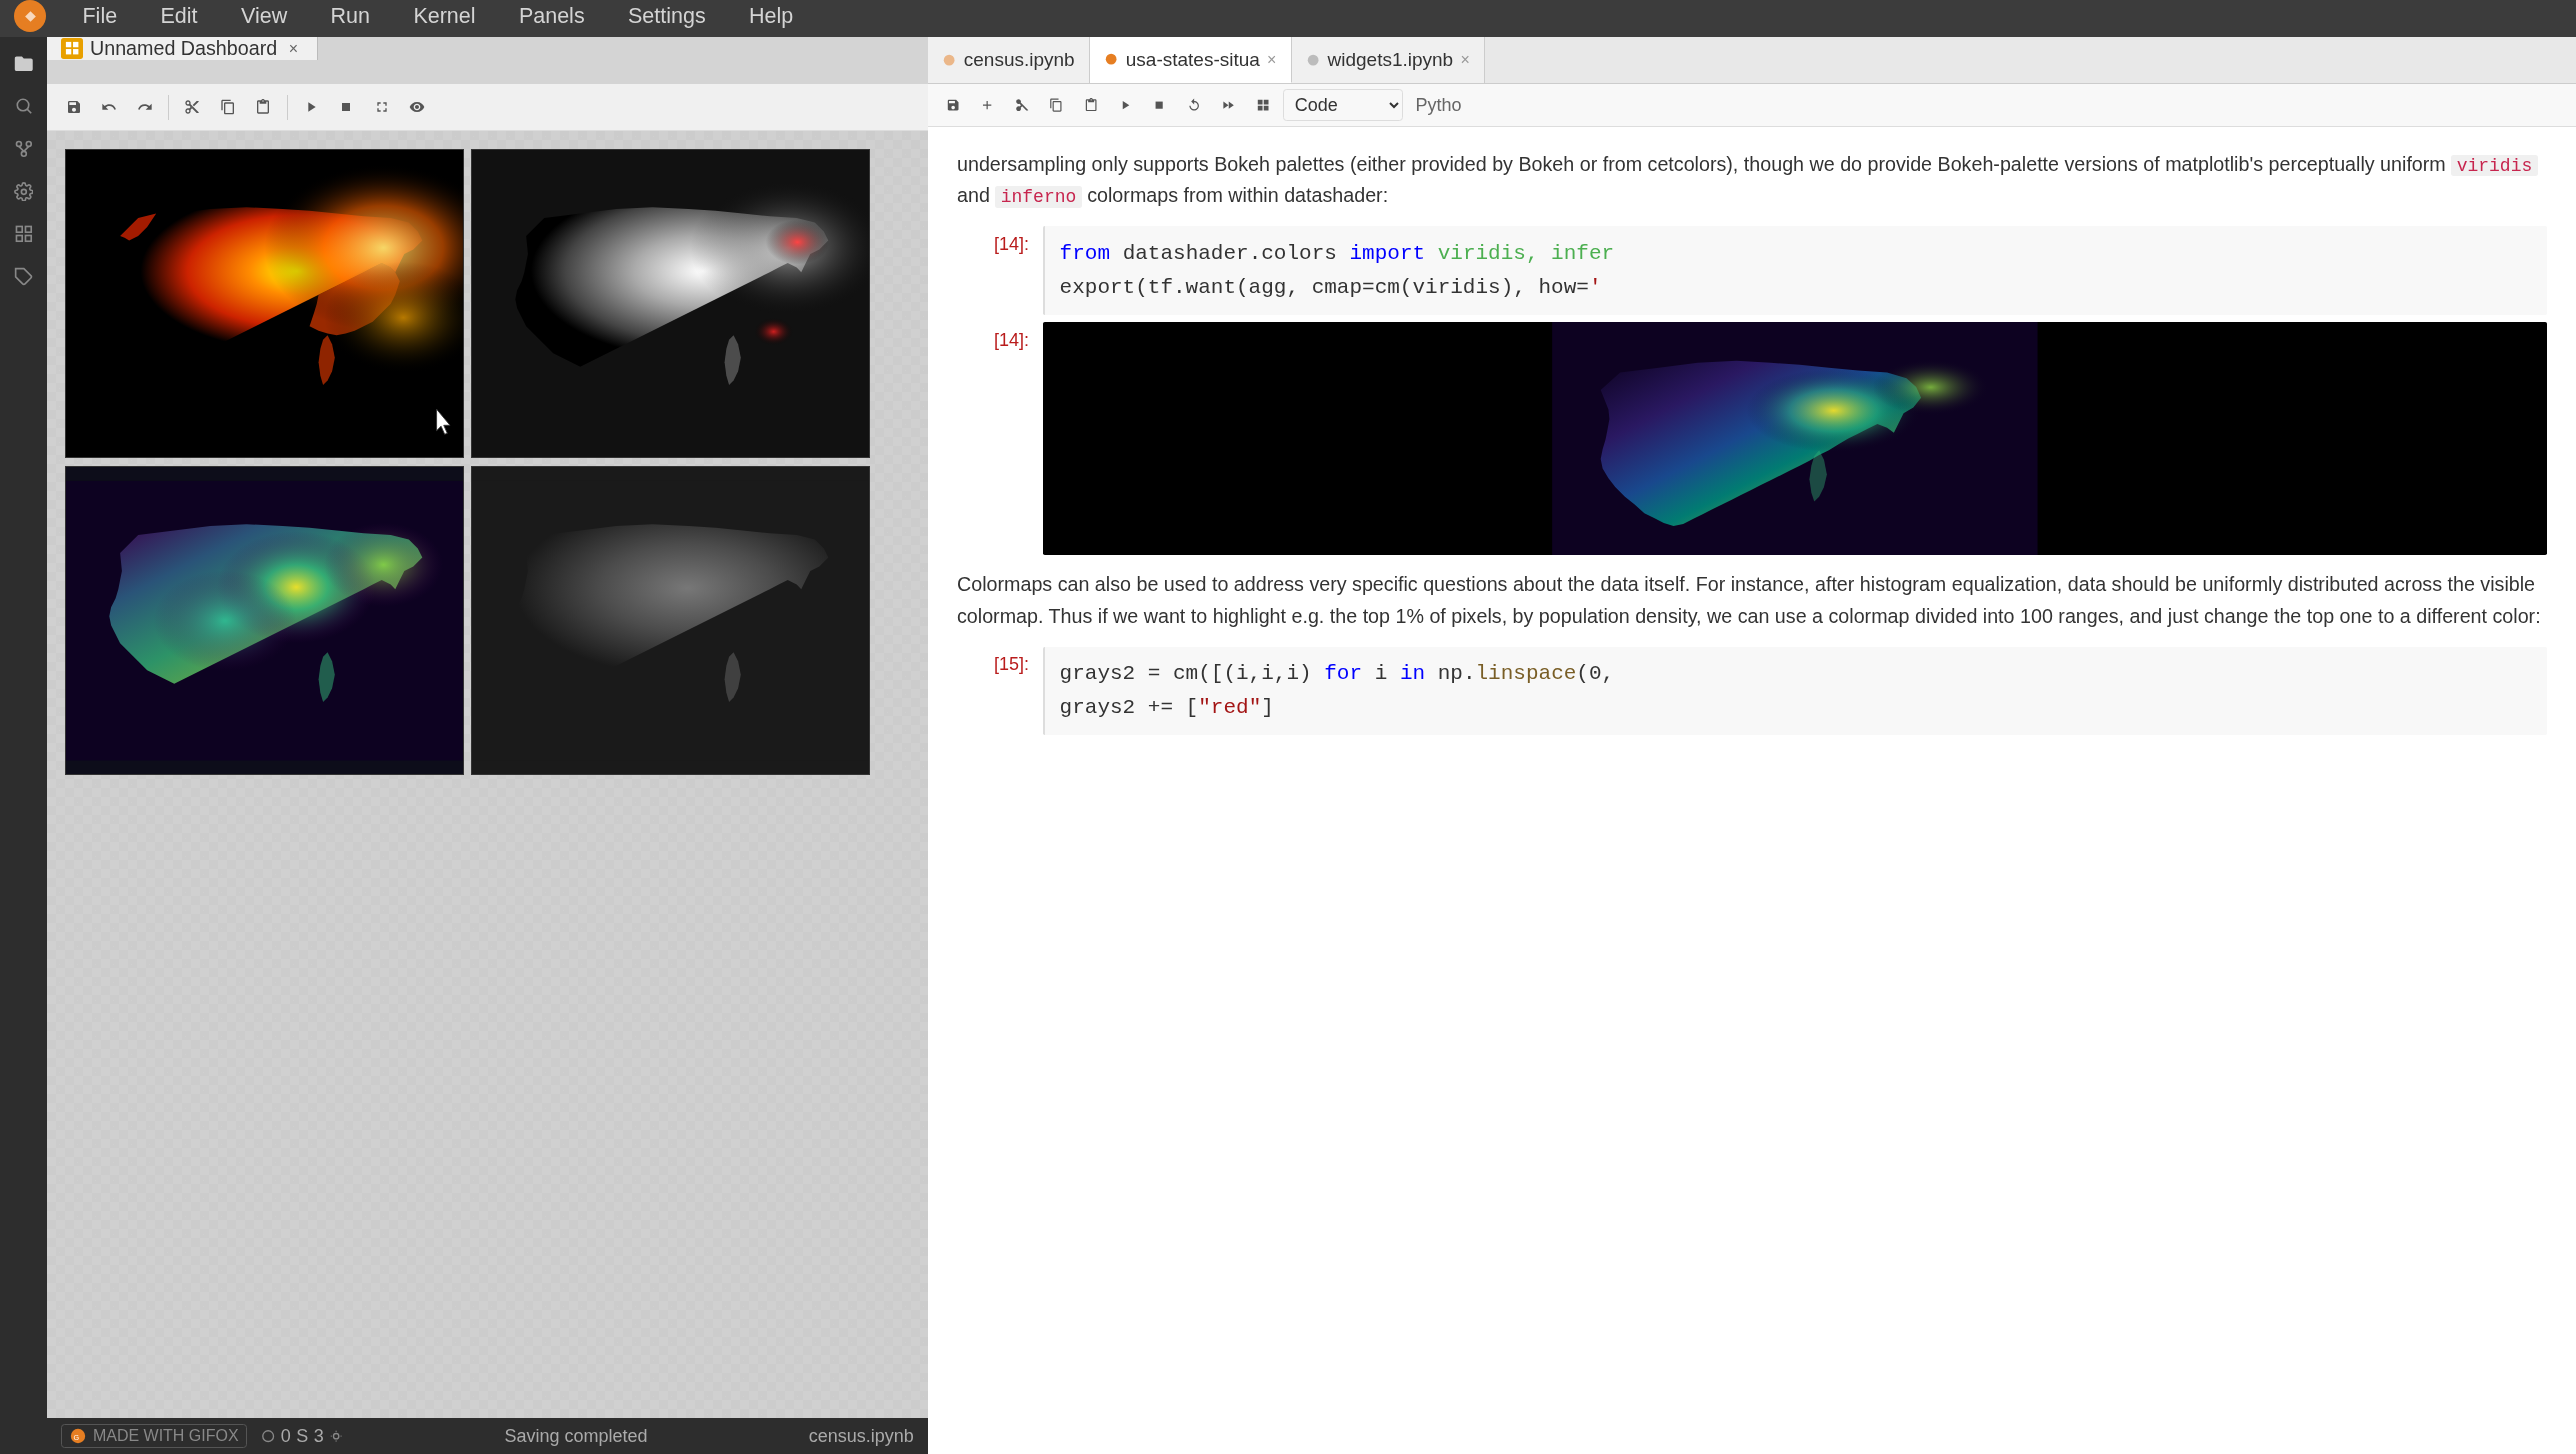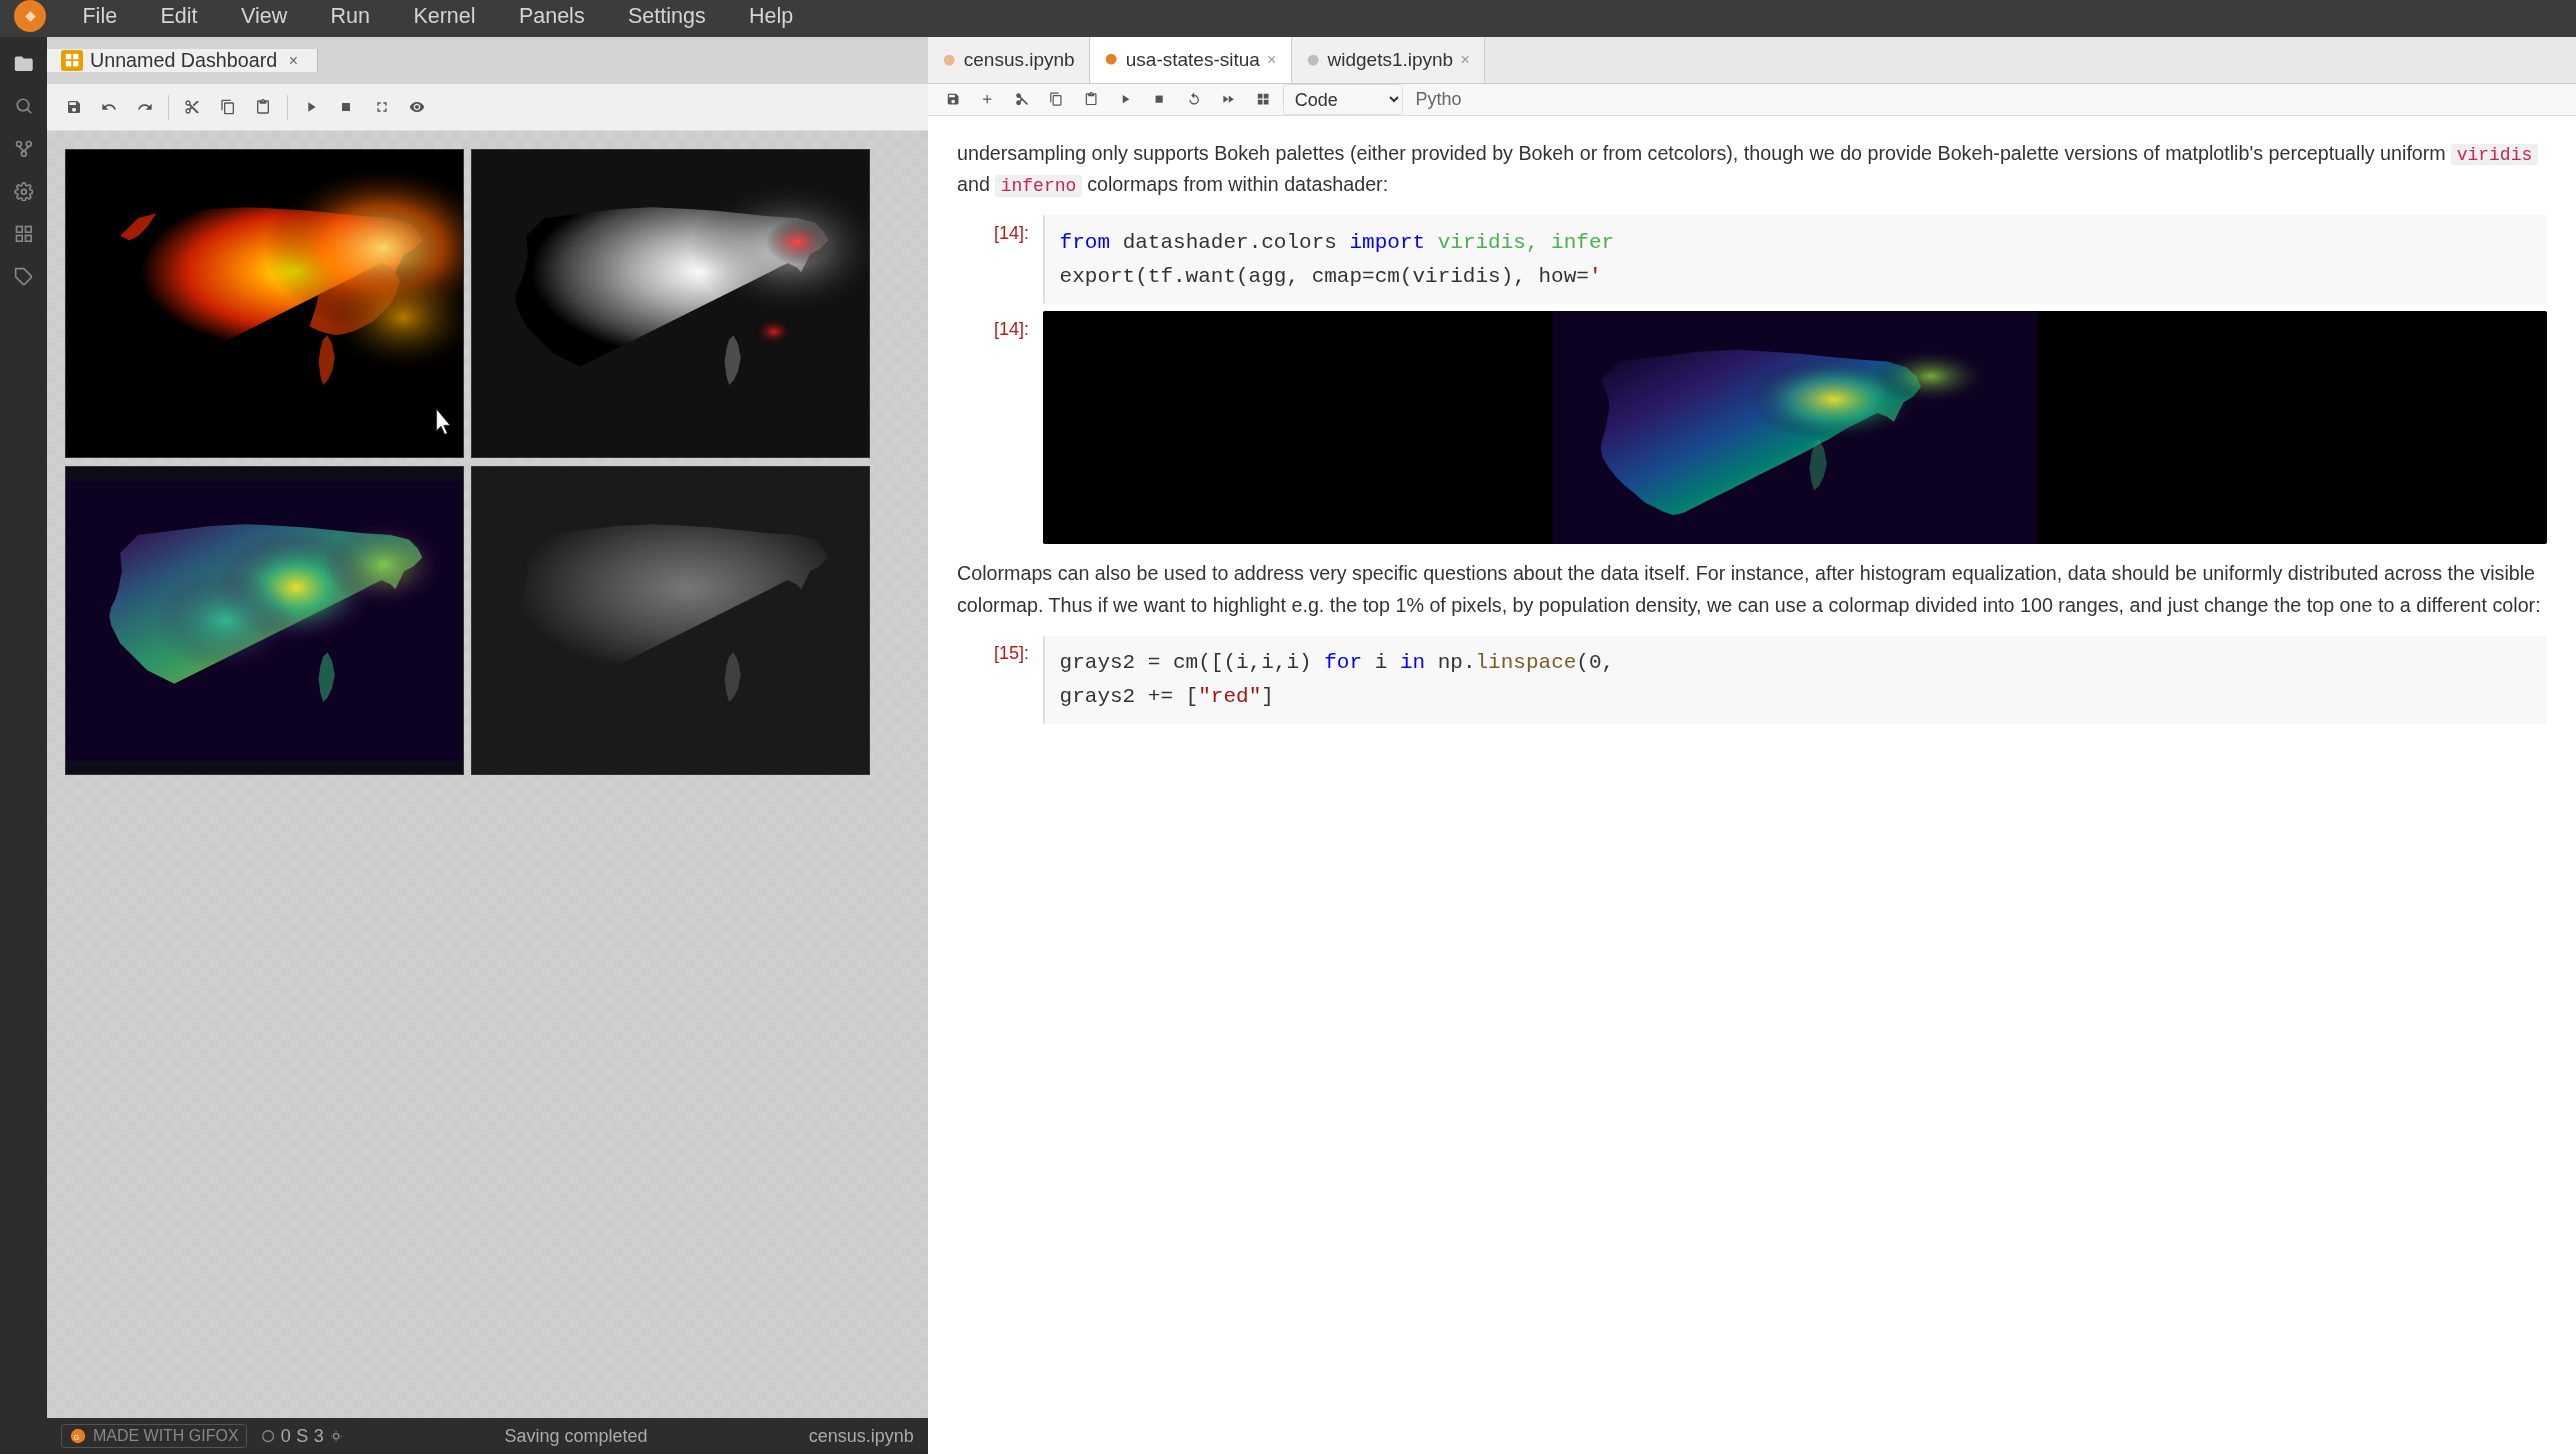--- a/index.html
+++ b/index.html
@@ -80,21 +80,21 @@
       flex-direction: column;
       flex: 0 0 881px;
       background: #f5f5f5;
     }
 
     
     #tab-bar {
       height: 47px;
       background: #d4d4d4;
       display: flex;
-      align-items: center;
+      align-items: flex-start;
       flex-shrink: 0;
     }
     .tab {
       display: flex;
       align-items: center;
       padding: 0 14.3px;
       gap: 7.2px;
       background: #e8e8e8;
       border-right: 0.9px solid #bbb;
       font-size: 19.7px;
@@ -282,21 +282,21 @@
       background: #fff;
       border-bottom: 1.8px solid #fff;
     }
     .right-tab-close {
       color: #999;
       font-size: 16px;
     }
 
     
     #right-toolbar {
-      height: 32px;
+      height: 43px;
       background: #f8f8f8;
       border-bottom: 0.9px solid #ddd;
       display: flex;
       align-items: center;
       padding: 0 10.7px;
       gap: 5.4px;
       flex-shrink: 0;
     }
     .right-toolbar-btn {
       width: 29px;

